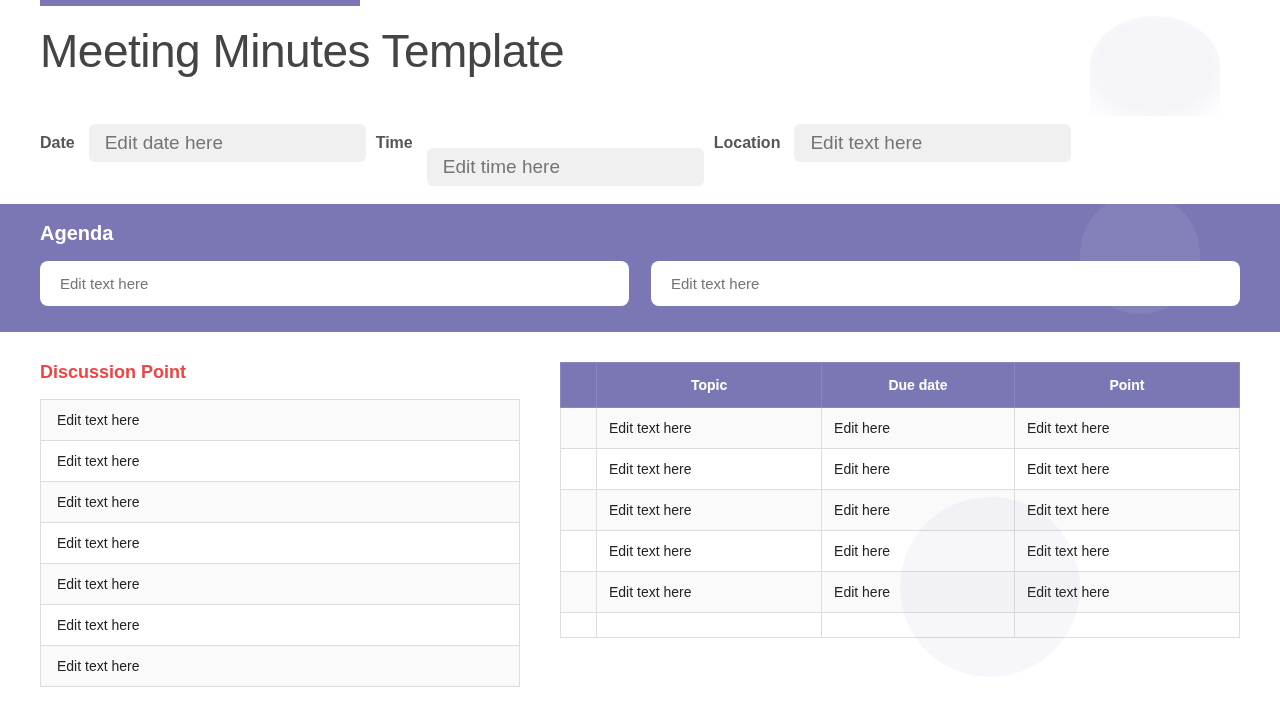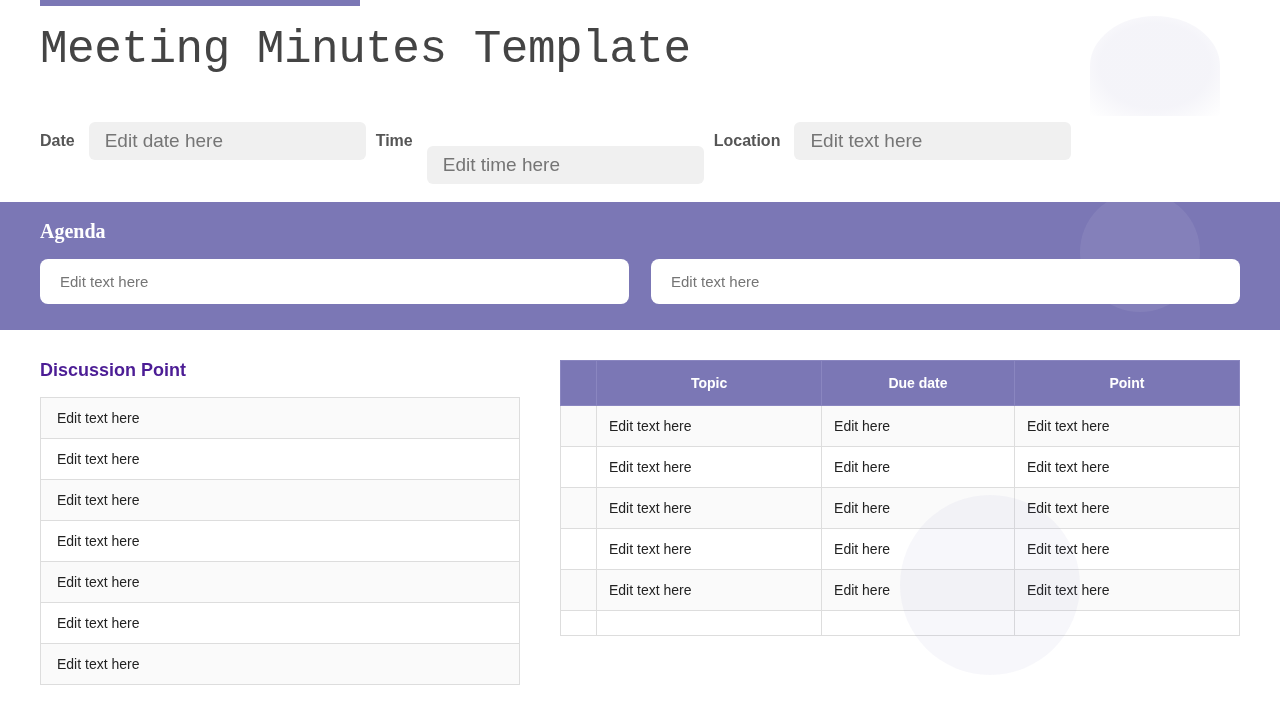--- a/index.html
+++ b/index.html
@@ -23,21 +23,20 @@
       padding: 18px 40px 18px 40px;
       position: relative;
     }
 
     .page-title {
       font-size: 46px;
       font-weight: 400;
       color: #444;
       margin-bottom: 22px;
       letter-spacing: -0.5px;
-      font-family: Liberation Mono, monospace;
     }
 
     .meta-row {
       display: flex;
       align-items: center;
       gap: 10px;
       flex-wrap: nowrap;
     }
 
     .meta-label {
@@ -82,21 +81,20 @@
       padding: 18px 40px 26px 40px;
       position: relative;
       overflow: hidden;
     }
 
     .agenda-title {
       font-size: 20px;
       font-weight: 700;
       color: #fff;
       margin-bottom: 16px;
-      font-family: Liberation Serif, serif;
     }
 
     .agenda-inputs {
       display: flex;
       gap: 22px;
     }
 
     .agenda-input {
       background: #fff;
       border: none;
@@ -125,21 +123,21 @@
     }
 
     .discussion-section {
       flex: 0 0 480px;
       margin-right: 40px;
     }
 
     .section-title {
       font-size: 18px;
       font-weight: 700;
-      color: #4c1d95;
+      color: #ef4444;
       margin-bottom: 16px;
     }
 
     .discussion-table {
       width: 100%;
       border-collapse: collapse;
       border: 1px solid #ddd;
     }
 
     .discussion-table td {

